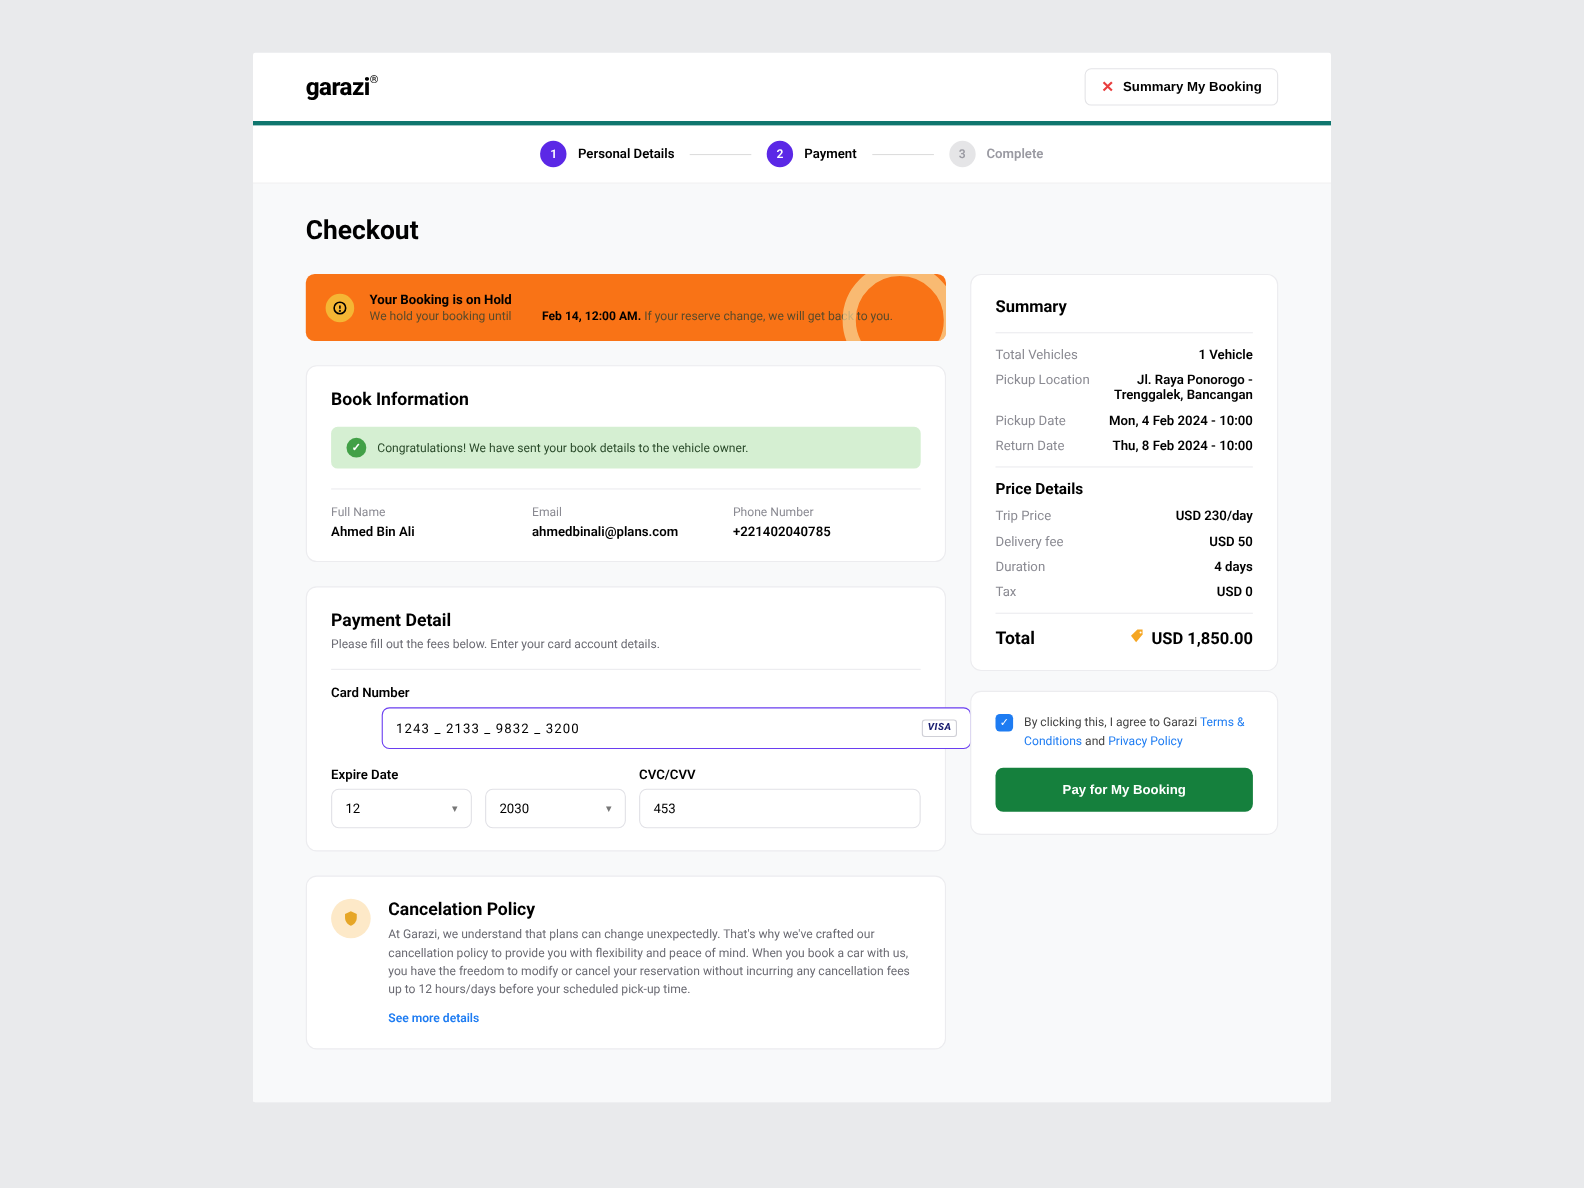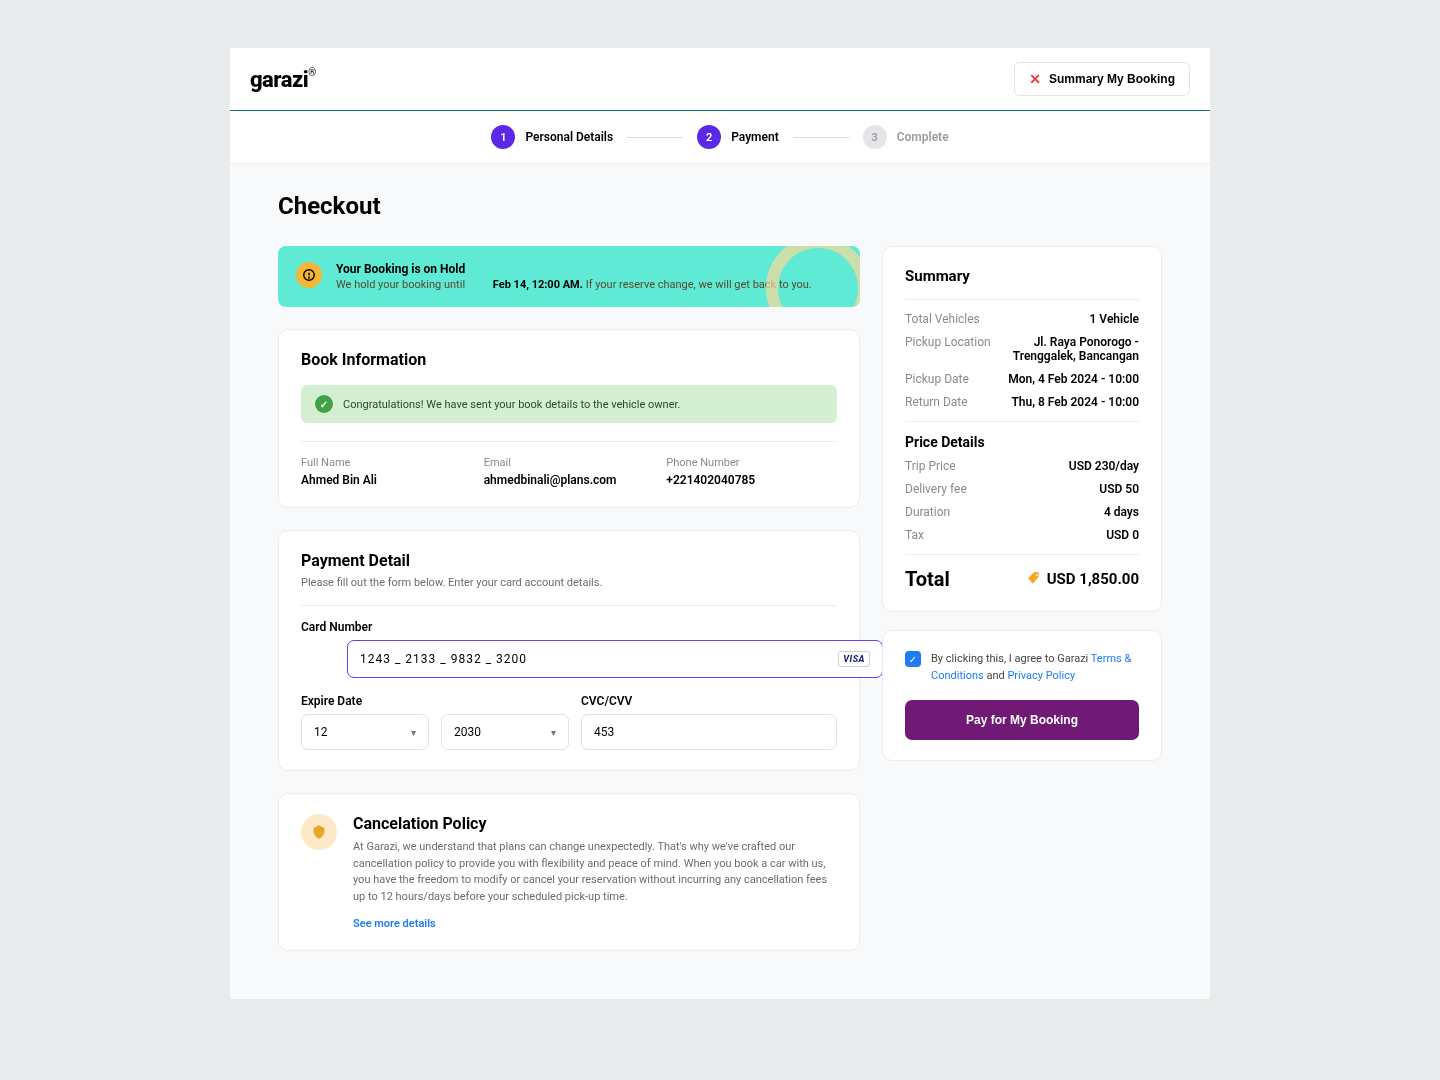--- a/index.html
+++ b/index.html
@@ -15,22 +15,22 @@
     border-radius: 2px;
     overflow: hidden;
     max-width: 980px;
     margin: 0 auto;
   }
   
   .header {
     display: flex;
     align-items: center;
     justify-content: space-between;
-    padding: 14px 20px;
-    border-bottom: 1px solid #0f766e;
+    padding: 14px 48px;
+    border-bottom: 4px solid #0f766e;
   }
   .brand {
     font-weight: 800;
     font-size: 22px;
     letter-spacing: -0.5px;
   }
   .brand sup { font-size: 10px; font-weight: 400; vertical-align: top; }
   .cancel-btn {
     border: 1px solid #e4e4e7;
     background: #fff;
@@ -71,26 +71,26 @@
     display: grid;
     grid-template-columns: 1fr 280px;
     gap: 22px;
   }
   .page-title { font-size: 24px; font-weight: 700; grid-column: 1 / -1; margin-bottom: 4px; }
   .left-col { display: flex; flex-direction: column; gap: 22px; }
   .right-col { display: flex; flex-direction: column; gap: 18px; }
 
   
   .alert-hold {
-    background: #5eead4;
+    background: #f97316;
     border-radius: 8px;
     padding: 16px 18px;
     display: flex;
     gap: 14px;
-    align-items: flex-start;
+    align-items: center;
     position: relative;
     overflow: hidden;
   }
   .alert-hold::after {
     content: "";
     position: absolute;
     right: -10px; top: -10px;
     width: 80px; height: 80px;
     border: 12px solid #f9d89a;
     border-radius: 50%;
@@ -184,37 +184,37 @@
   .link { color: #1e7cf2; font-size: 11px; font-weight: 600; cursor: pointer; }
 
   
   .summary h2 { font-size: 15px; margin-bottom: 14px; }
   .hr { height: 1px; background: #ececef; margin: 12px 0; }
   .sum-row { display: flex; justify-content: space-between; align-items: flex-start; gap: 0; margin: 9px 0; font-size: 12px; }
   .sum-label { color: #8a8a92; flex-shrink: 0; }
   .sum-value { font-weight: 600; text-align: right; }
   .price-head { font-size: 14px; font-weight: 700; margin-top: 4px; margin-bottom: 6px; }
   .total-row { display: flex; justify-content: space-between; align-items: center; margin-top: 6px; }
-  .total-label { font-weight: 700; font-size: 20px; }
+  .total-label { font-weight: 700; font-size: 16px; }
   .total-value { font-weight: 700; font-size: 15px; display: flex; align-items: center; gap: 6px; }
   .tag-icon { color: #f5a623; font-size: 14px; }
 
   
   .agree-card .check {
     width: 16px; height: 16px; border-radius: 4px;
     background: #1e7cf2; color: #fff;
     display: inline-flex; align-items: center; justify-content: center;
     font-size: 10px; flex-shrink: 0;
   }
   .agree-row { display: flex; gap: 10px; font-size: 11px; color: #444; line-height: 1.5; }
   .agree-row .tlink { color: #1e7cf2; }
   .pay-btn {
     margin-top: 16px;
     width: 100%;
-    background: #701a75;
+    background: #15803d;
     color: #fff;
     border: none;
     border-radius: 7px;
     padding: 13px;
     font-size: 12px;
     font-weight: 600;
     cursor: pointer;
   }
 </style>
 </head>
@@ -288,21 +288,21 @@
           </div>
           <div>
             <div class="info-label">Phone Number</div>
             <div class="info-value">+221402040785</div>
           </div>
         </div>
       </div>
 
       <div class="card">
         <h2>Payment Detail</h2>
-        <p class="subtext">Please fill out the form below. Enter your card account details.</p>
+        <p class="subtext">Please fill out the fees below. Enter your card account details.</p>
         <div class="divider"></div>
 
         <label class="field-label">Card Number</label>
         <div class="input input-focus card-row">
           <span class="card-text">1243 _ 2133 _ 9832 _ 3200</span>
           <span class="visa-badge">VISA</span>
         </div>
 
         <div class="pay-row">
           <div>

